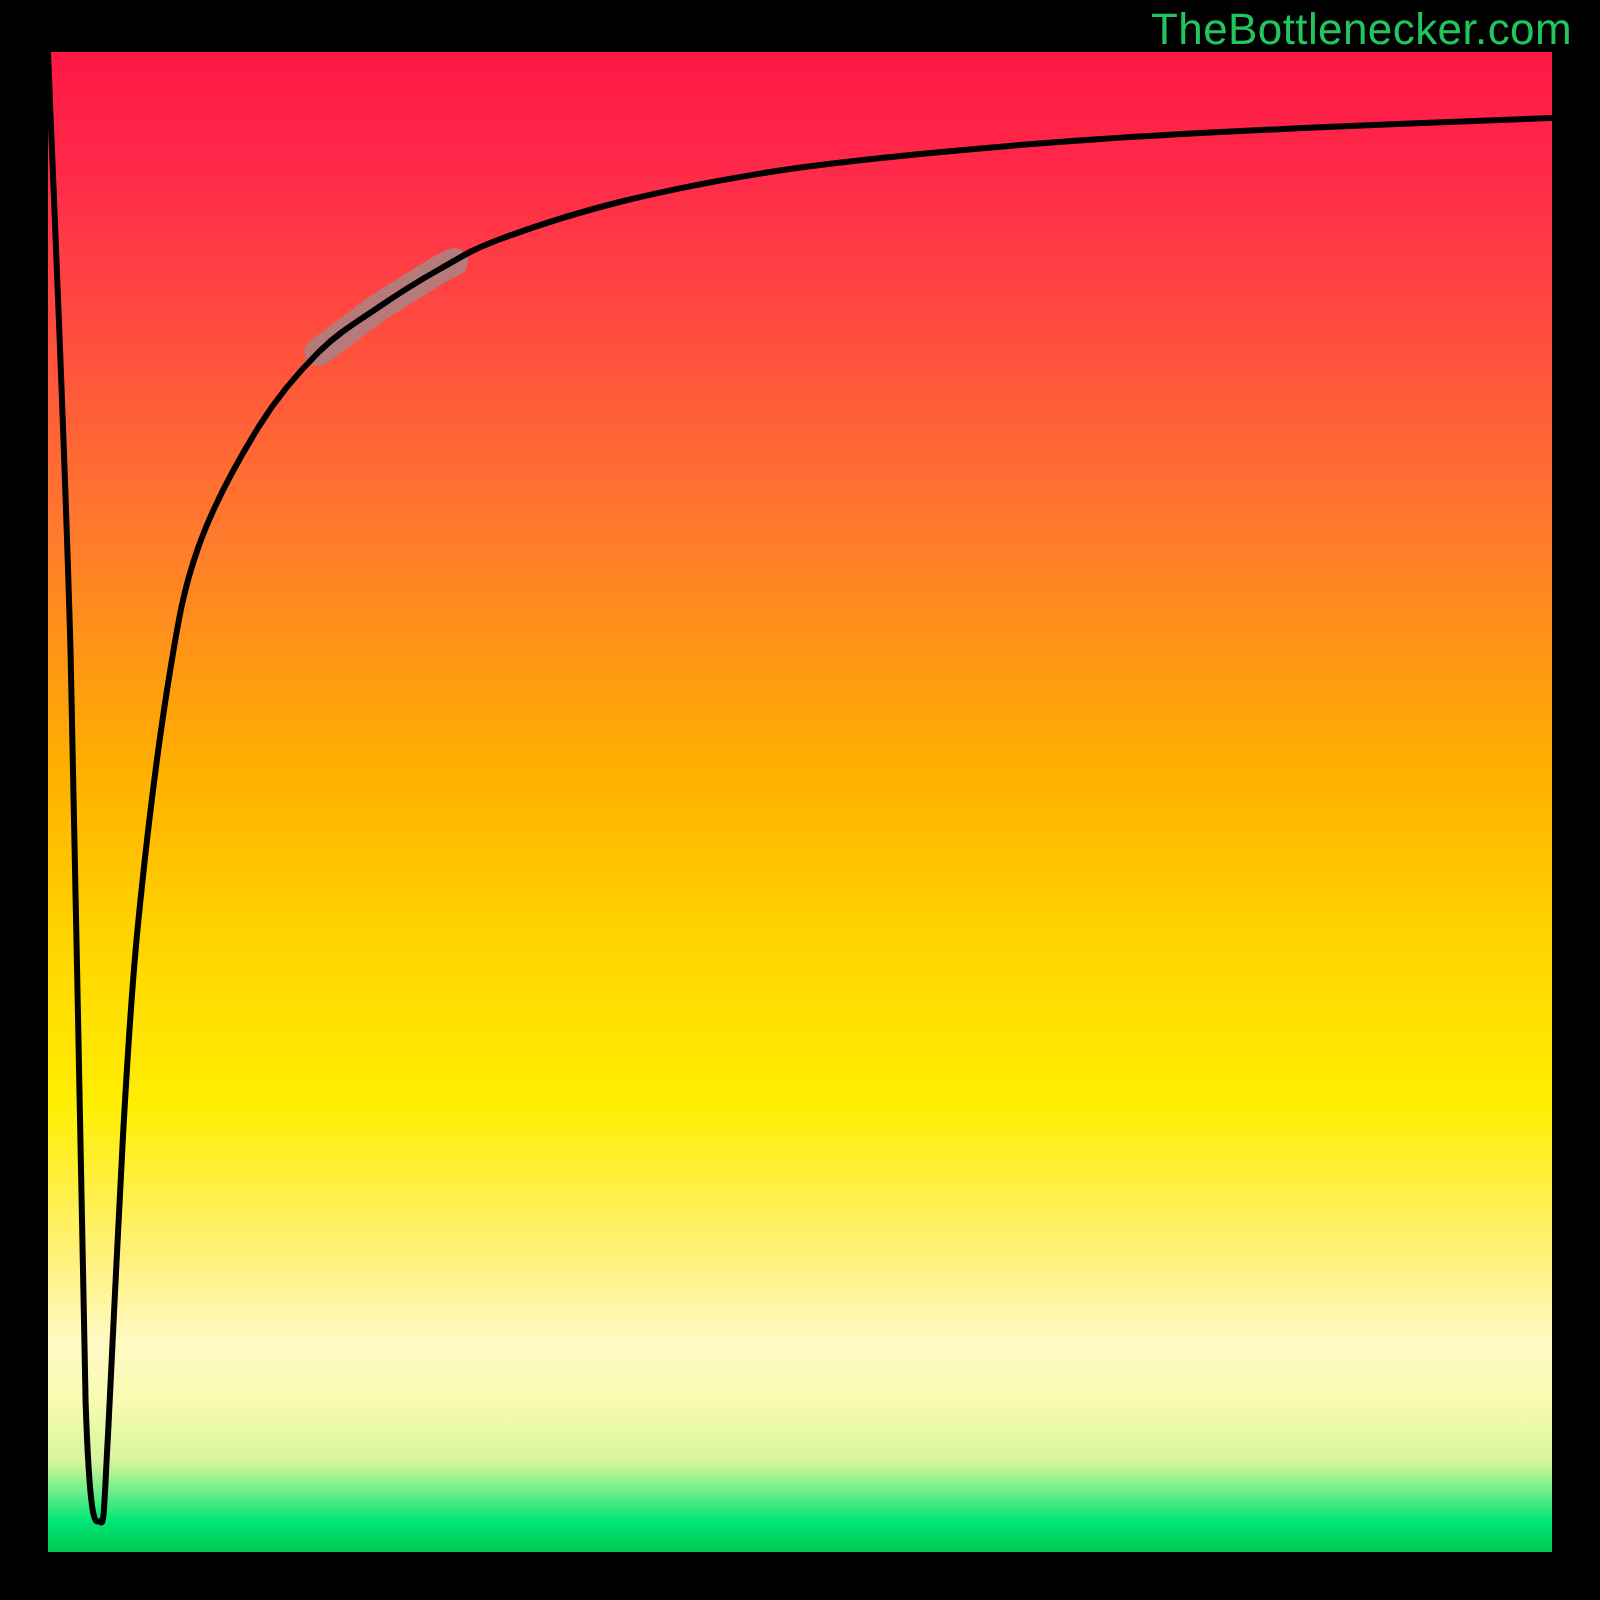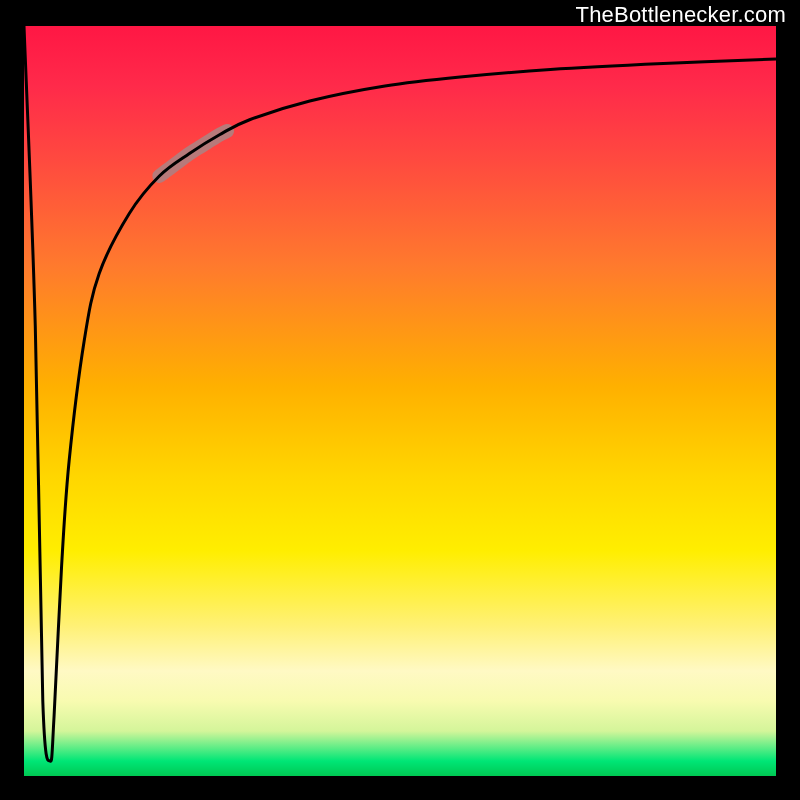--- a/index.html
+++ b/index.html
@@ -16,21 +16,21 @@
     width: 800px;
     height: 800px;
     background: #000;
   }
   .attribution {
     position: absolute;
     top: 2px;
     right: 14px;
     font-size: 22px;
     font-weight: 500;
-    color: #ffffff;
+    color: #22c55e;
     letter-spacing: 0.2px;
   }
   .plot {
     position: absolute;
     left: 24px;
     top: 26px;
     width: 752px;
     height: 750px;
     background: linear-gradient(
       to bottom,

